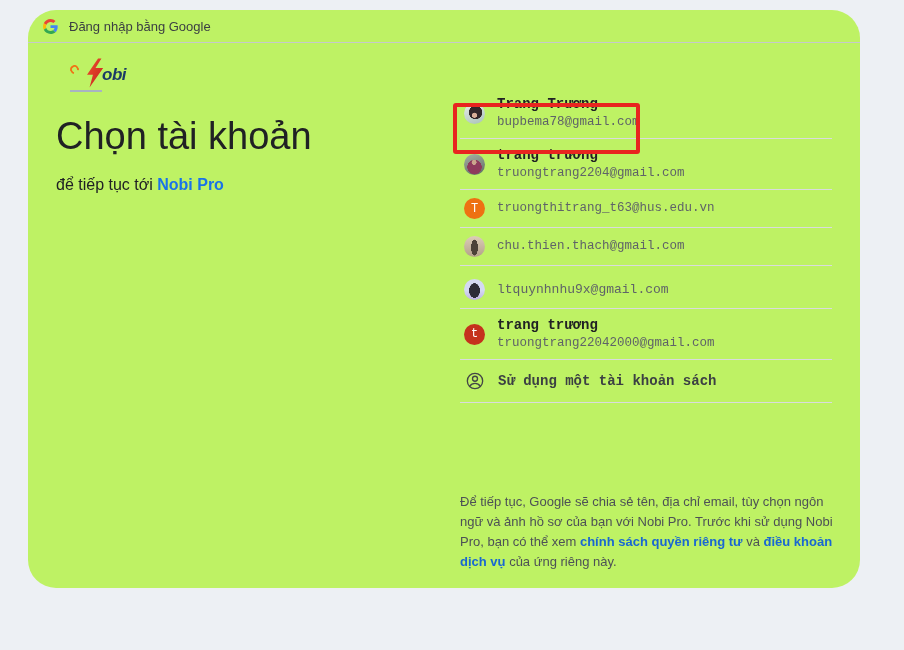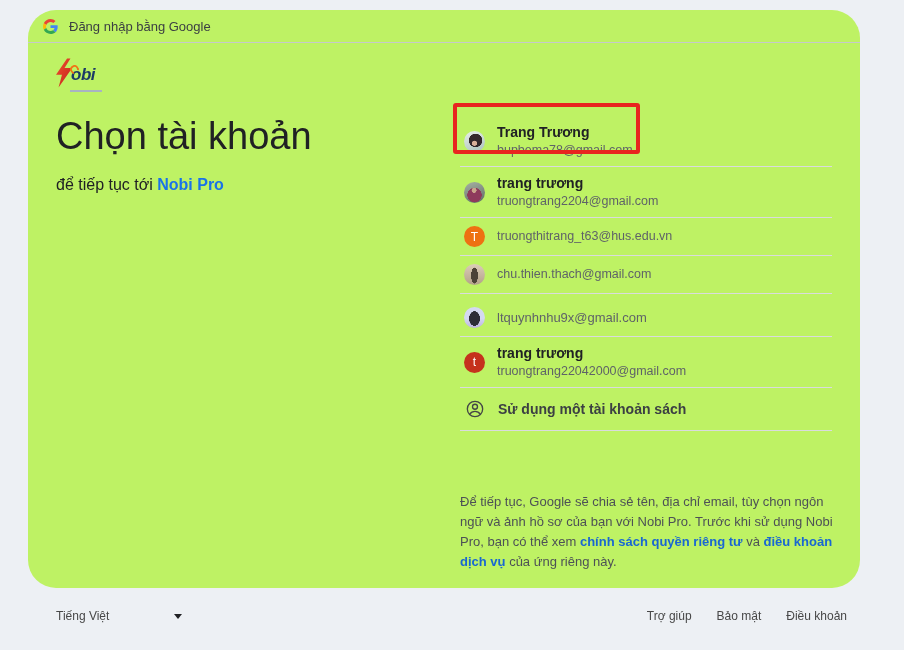--- a/index.html
+++ b/index.html
@@ -11,37 +11,37 @@
   .card { position:absolute; left:28px; top:10px; width:832px; height:578px;
           background:#bef264; border-radius:28px; }
   .card-header { position:absolute; left:0; top:0; width:100%; height:33px;
                  display:flex; align-items:center; padding-left:15px;
                  border-bottom:1px solid #c6c9cc; }
   .card-header .gicon { width:15px; height:15px; margin-right:11px; display:block; }
   .card-header .htitle { font-size:13px; color:#3c4043; }
 
   
   .brand { position:absolute; left:28px; top:48px; width:70px; height:42px; }
-  .brand-row { display:flex; align-items:flex-end; height:30px; position:relative; }
+  .brand-row { display:flex; align-items:flex-end; height:30px; position:relative;justify-content:flex-end; }
   .bolt { width:17px; height:30px; display:block; }
   .logo-text { font-size:17px; font-weight:bold; font-style:italic; color:#1b3a66;
                letter-spacing:-0.5px; line-height:26px; margin-left:-2px; }
   .o-ring { position:absolute; left:14px; top:7px; width:9px; height:9px;
             border:2px solid #f07316; border-radius:50%;
             border-bottom-color:transparent; transform:rotate(-35deg); }
   .tagline-bar { margin:2px 0 0 14px; width:32px; height:2px; background:#a8b3c2; }
 
   
   .page-title { position:absolute; left:28px; top:103px; font-size:38px; line-height:46px;
                 color:#202124; font-weight:400; letter-spacing:0; }
   .subtitle { position:absolute; left:28px; top:166px; font-size:16px; color:#202124; }
   .subtitle a { color:#1a73e8; text-decoration:none; font-weight:bold; }
 
   
-  .acct-list { position:absolute; left:432px; top:106px; width:372px; }
+  .acct-list { position:absolute; left:432px; top:78px; width:372px;font-family:Liberation Mono, monospace; }
   .row { display:flex; align-items:center; gap:12px; padding:8px 2px 8px 4px;
          border-bottom:1px solid #d9dbde; cursor:pointer; }
   .row-single { padding-top:13px; }
   .row-other  { padding-top:11px; padding-bottom:11px; }
   .avatar { flex:0 0 21px; width:21px; height:21px; border-radius:50%; overflow:hidden; }
   .av-letter { display:flex; align-items:center; justify-content:center;
                color:#ffffff; font-size:12px; line-height:1; }
   .av-1 { background:
       radial-gradient(circle at 50% 58%, #d9af97 0 15%, rgba(0,0,0,0) 17%),
       radial-gradient(circle at 55% 45%, #33282a 0 40%, rgba(0,0,0,0) 42%),
@@ -176,25 +176,14 @@
       </div>
 
     </div>
 
     <p class="disclaimer"><span>Để tiếp tục, Google sẽ chia sẻ tên, địa chỉ email, tùy chọn ngôn ngữ và ảnh hồ sơ của bạn với Nobi Pro. Trước khi sử dụng Nobi Pro, bạn có thể xem </span><a href="#">chính sách quyền riêng tư</a><span> và </span><a href="#">điều khoản dịch vụ</a><span> của ứng riêng này.</span></p>
 
   </div>
 
   <div class="highlight-box"></div>
 
-  <div class="footer">
-    <div class="lang-select">
-      <span>Tiếng Việt</span>
-      <span class="caret"></span>
-    </div>
-    <div class="footer-links">
-      <a href="#">Trợ giúp</a>
-      <a href="#">Bảo mật</a>
-      <a href="#">Điều khoản</a>
-    </div>
-  </div>
 
 </div>
 
 </body></html>

